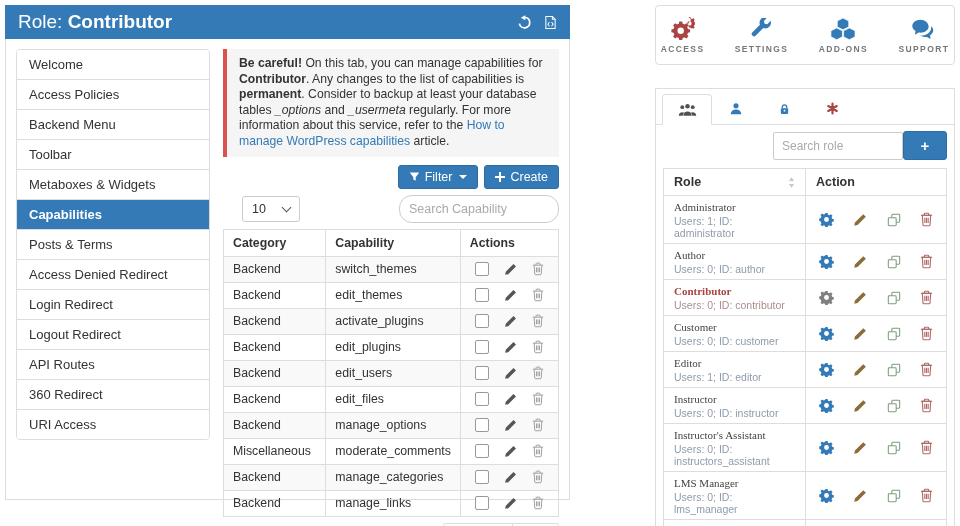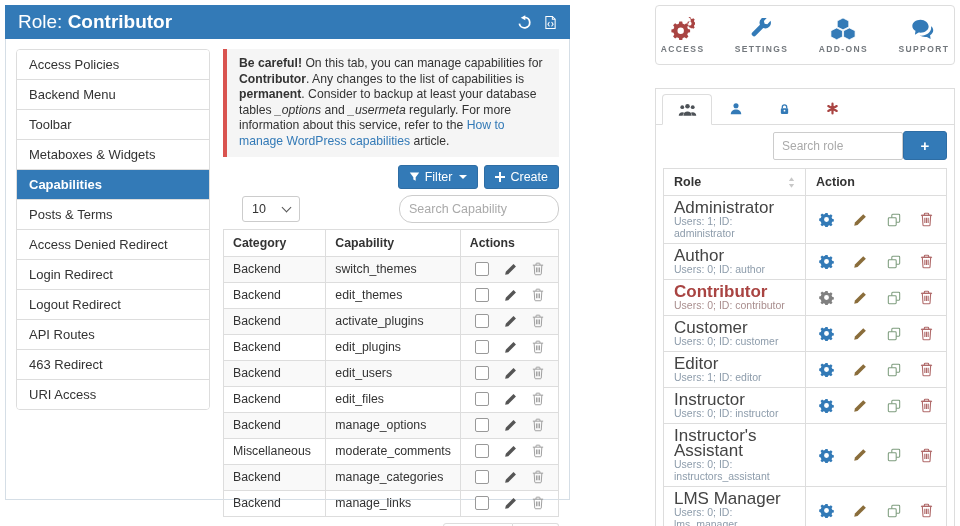--- a/index.html
+++ b/index.html
@@ -95,21 +95,21 @@
   .add-btn{width:44px;height:29px;background:#337ab7;border:1px solid #2e6da4;color:#fff;
            border-radius:3px;font-size:15px;font-weight:bold;cursor:pointer;font-family:inherit;}
 
   .role-table{margin:2px 7px 0;border:1px solid #ddd;border-bottom:none;}
   .role-head{display:flex;}
   .rh-role{flex:1;display:flex;justify-content:space-between;align-items:center;
            padding:6px 10px;font-weight:bold;font-size:12.5px;border-right:1px solid #ddd;}
   .rh-action{width:140px;padding:6px 10px;font-weight:bold;font-size:12.5px;box-sizing:border-box;}
   .role-row{display:flex;border-top:1px solid #ddd;}
   .role-cell{flex:1;padding:4px 10px;border-right:1px solid #ddd;min-width:0;}
-  .role-name{font-size:17px;line-height:15px;color:#444;}
+  .role-name{font-size:11px;line-height:15px;color:#444;font-family:Liberation Serif, serif;}
   .role-meta{font-size:10.5px;line-height:12px;color:#8d9cab;}
   .role-row.active .role-name{color:#a94442;font-weight:bold;}
   .role-row.active .role-meta{color:#a98e8e;}
   .action-cell{width:140px;display:flex;align-items:center;justify-content:space-between;
                padding:0 13px;box-sizing:border-box;}
   .ric{cursor:pointer;display:flex;}
   .ric.gear{color:#337ab7;} .ric.gear.muted{color:#808080;}
   .ric.pencil2{color:#8a6d3b;} .ric.copy{color:#7d9c7d;} .ric.trash2{color:#b06a6a;}
   .sort-ic{color:#c8c8c8;display:flex;}
 </style>
@@ -136,20 +136,23 @@
             <path stroke-linecap="round" d="M5.6 7.8 4.2 9.8l1.4 2M8.4 7.8l1.4 2-1.4 2"></path>
           </svg>
       </span>
     </div>
   </header>
 
   <div class="panel-body">
 
     <nav class="sidebar">
 
+        <a class="side-item">
+          <span>Welcome</span>
+        </a>
 
         <a class="side-item">
           <span>Access Policies</span>
         </a>
 
         <a class="side-item">
           <span>Backend Menu</span>
         </a>
 
         <a class="side-item">
@@ -178,21 +181,21 @@
 
         <a class="side-item">
           <span>Logout Redirect</span>
         </a>
 
         <a class="side-item">
           <span>API Routes</span>
         </a>
 
         <a class="side-item">
-          <span>463 Redirect</span>
+          <span>360 Redirect</span>
         </a>
 
         <a class="side-item">
           <span>URI Access</span>
         </a>
 
     </nav>
 
     <div class="main">
       <div class="notice">

